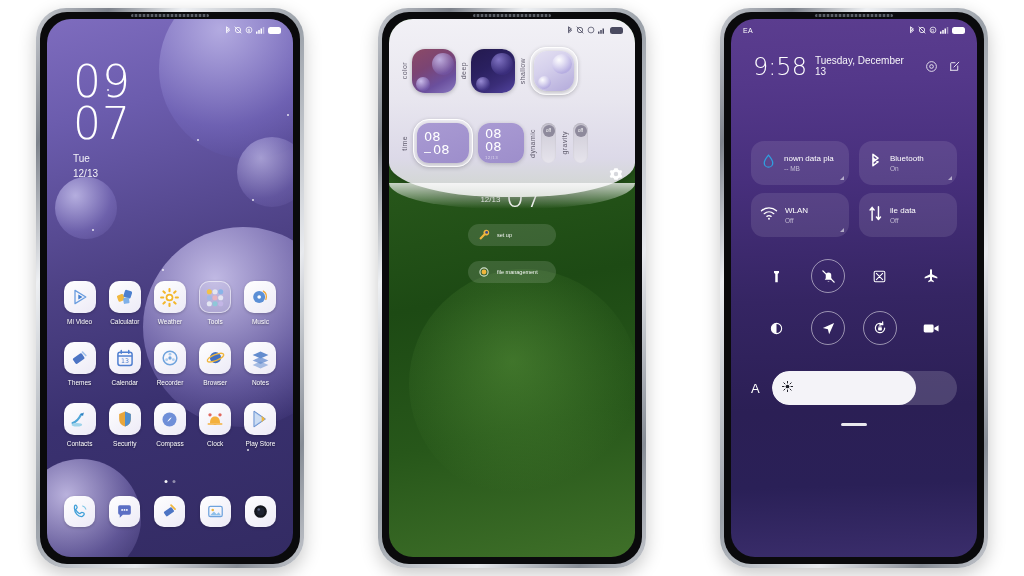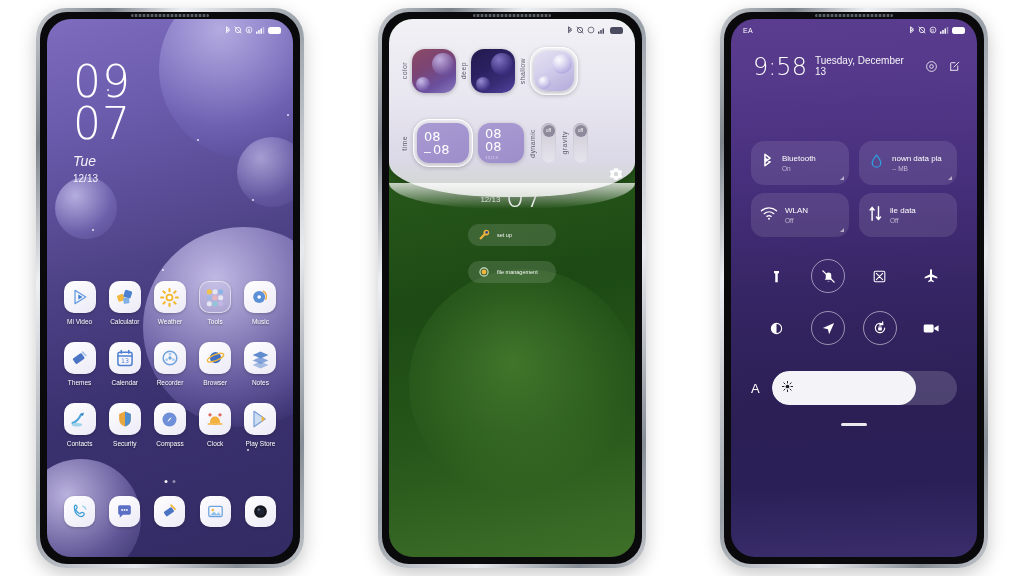--- a/index.html
+++ b/index.html
@@ -70,21 +70,21 @@
        background:radial-gradient(circle at 38% 30%, rgba(208,200,240,.85), rgba(146,134,205,.45) 58%, rgba(100,88,170,0) 100%); }
   .b5{ width:70px;height:70px; right:-14px; top:118px;
        background:radial-gradient(circle at 34% 30%, rgba(196,190,234,.7), rgba(126,114,190,.35) 60%, rgba(90,80,160,0) 100%); }
   .star{ position:absolute;width:1.6px;height:1.6px;border-radius:50%;background:rgba(255,255,255,.75); }
 
   .clock-big{ position:absolute; left:26px; top:42px; color:#fff; }
   .clock-big .hh,.clock-big .mm{
     font-size:44px; line-height:.96; font-weight:300; letter-spacing:1px;
     font-family:"DejaVu Sans", sans-serif;
   }
-  .clock-big .dw{ font-size:14px; margin-top:8px; opacity:.92;font-style:italic; }
+  .clock-big .dw{ font-size:10px; margin-top:8px; opacity:.92; }
   .clock-big .dt{ font-size:10px; margin-top:4px; opacity:.92; }
 
   .appgrid{
     position:absolute; left:10px; right:10px; top:262px;
     display:grid; grid-template-columns:repeat(5,1fr); row-gap:17px;
   }
   .app{ display:flex; flex-direction:column; align-items:center; gap:5px; }
   .app-ico{
     width:32px;height:32px;border-radius:10px;
     background:linear-gradient(145deg,#ffffff,#eceaf6);
@@ -694,39 +694,39 @@
                   <path d="M5 19h13V11" fill="none" stroke="#fff" stroke-width="1.6" stroke-linecap="round"></path>
                   <path d="M11 13L20 4" stroke="#fff" stroke-width="1.6" stroke-linecap="round"></path>
                 </svg>
             </span>
           </span>
         </div>
 
         <div class="qs-tiles">
           <div class="tile">
             <span>
+              <svg width="17" height="17" viewBox="0 0 24 24">
+                  <path d="M12 3s6 7 6 11a6 6 0 11-12 0c0-4 6-11 6-11z" fill="none" stroke="#2f9fe0" stroke-width="1.8"></path>
+                </svg>
+            </span>
+            <span class="t-txt">
+              <div class="t-t">nown data pla</div>
+              <div class="t-s">-- MB</div>
+            </span>
+            <i class="t-corner"></i>
+          </div>
+          <div class="tile">
+            <span>
               <svg width="15" height="17" viewBox="0 0 14 20">
                   <path d="M4 6l6 4.5-6 4.5V1.5l6 4.5-6 4.5" fill="none" stroke="#fff" stroke-width="1.8" stroke-linejoin="round"></path>
                 </svg>
             </span>
             <span class="t-txt">
               <div class="t-t">Bluetooth</div>
               <div class="t-s">On</div>
-            </span>
-            <i class="t-corner"></i>
-          </div>
-          <div class="tile">
-            <span>
-              <svg width="17" height="17" viewBox="0 0 24 24">
-                  <path d="M12 3s6 7 6 11a6 6 0 11-12 0c0-4 6-11 6-11z" fill="none" stroke="#2f9fe0" stroke-width="1.8"></path>
-                </svg>
-            </span>
-            <span class="t-txt">
-              <div class="t-t">nown data pla</div>
-              <div class="t-s">-- MB</div>
             </span>
             <i class="t-corner"></i>
           </div>
           <div class="tile">
             <span>
               <svg width="18" height="15" viewBox="0 0 24 18">
                   <path d="M2 5.4a15 15 0 0120 0" fill="none" stroke="#fff" stroke-width="1.8" stroke-linecap="round"></path>
                   <path d="M5.6 9.2a10 10 0 0112.8 0" fill="none" stroke="#fff" stroke-width="1.8" stroke-linecap="round"></path>
                   <path d="M9.2 12.8a5 5 0 015.6 0" fill="none" stroke="#fff" stroke-width="1.8" stroke-linecap="round"></path>
                   <circle cx="12" cy="16" r="1.3" fill="#fff"></circle>

